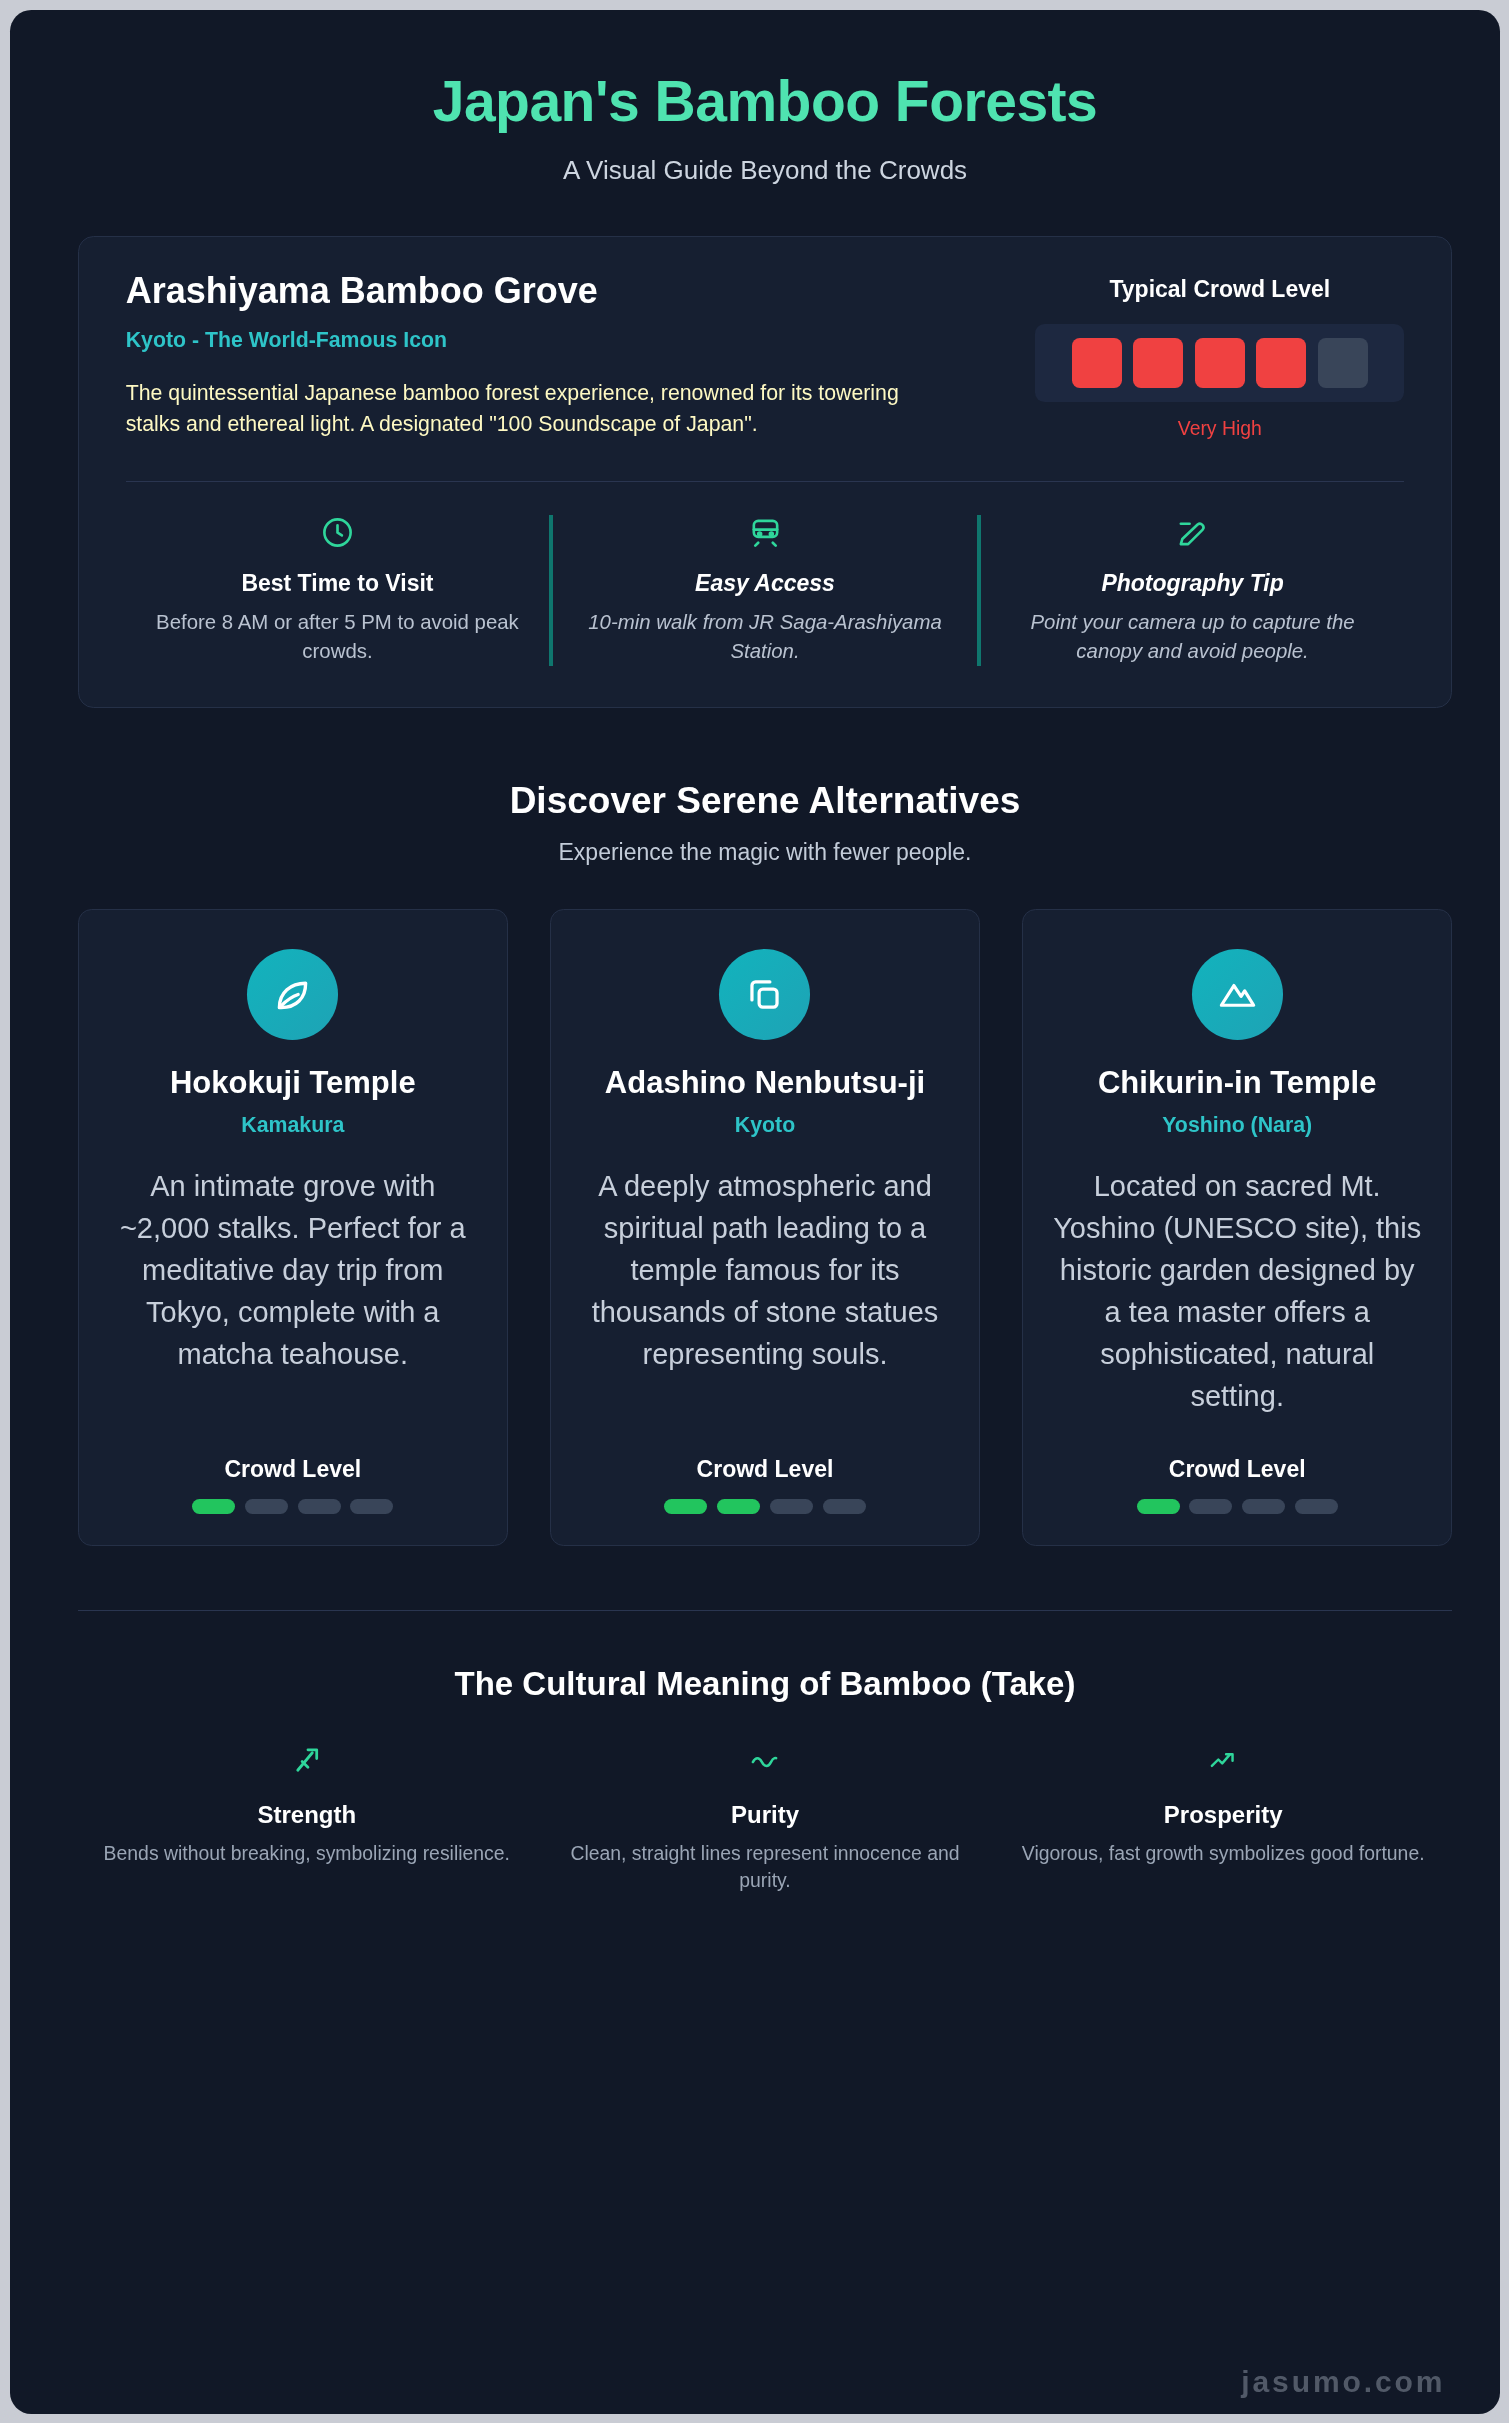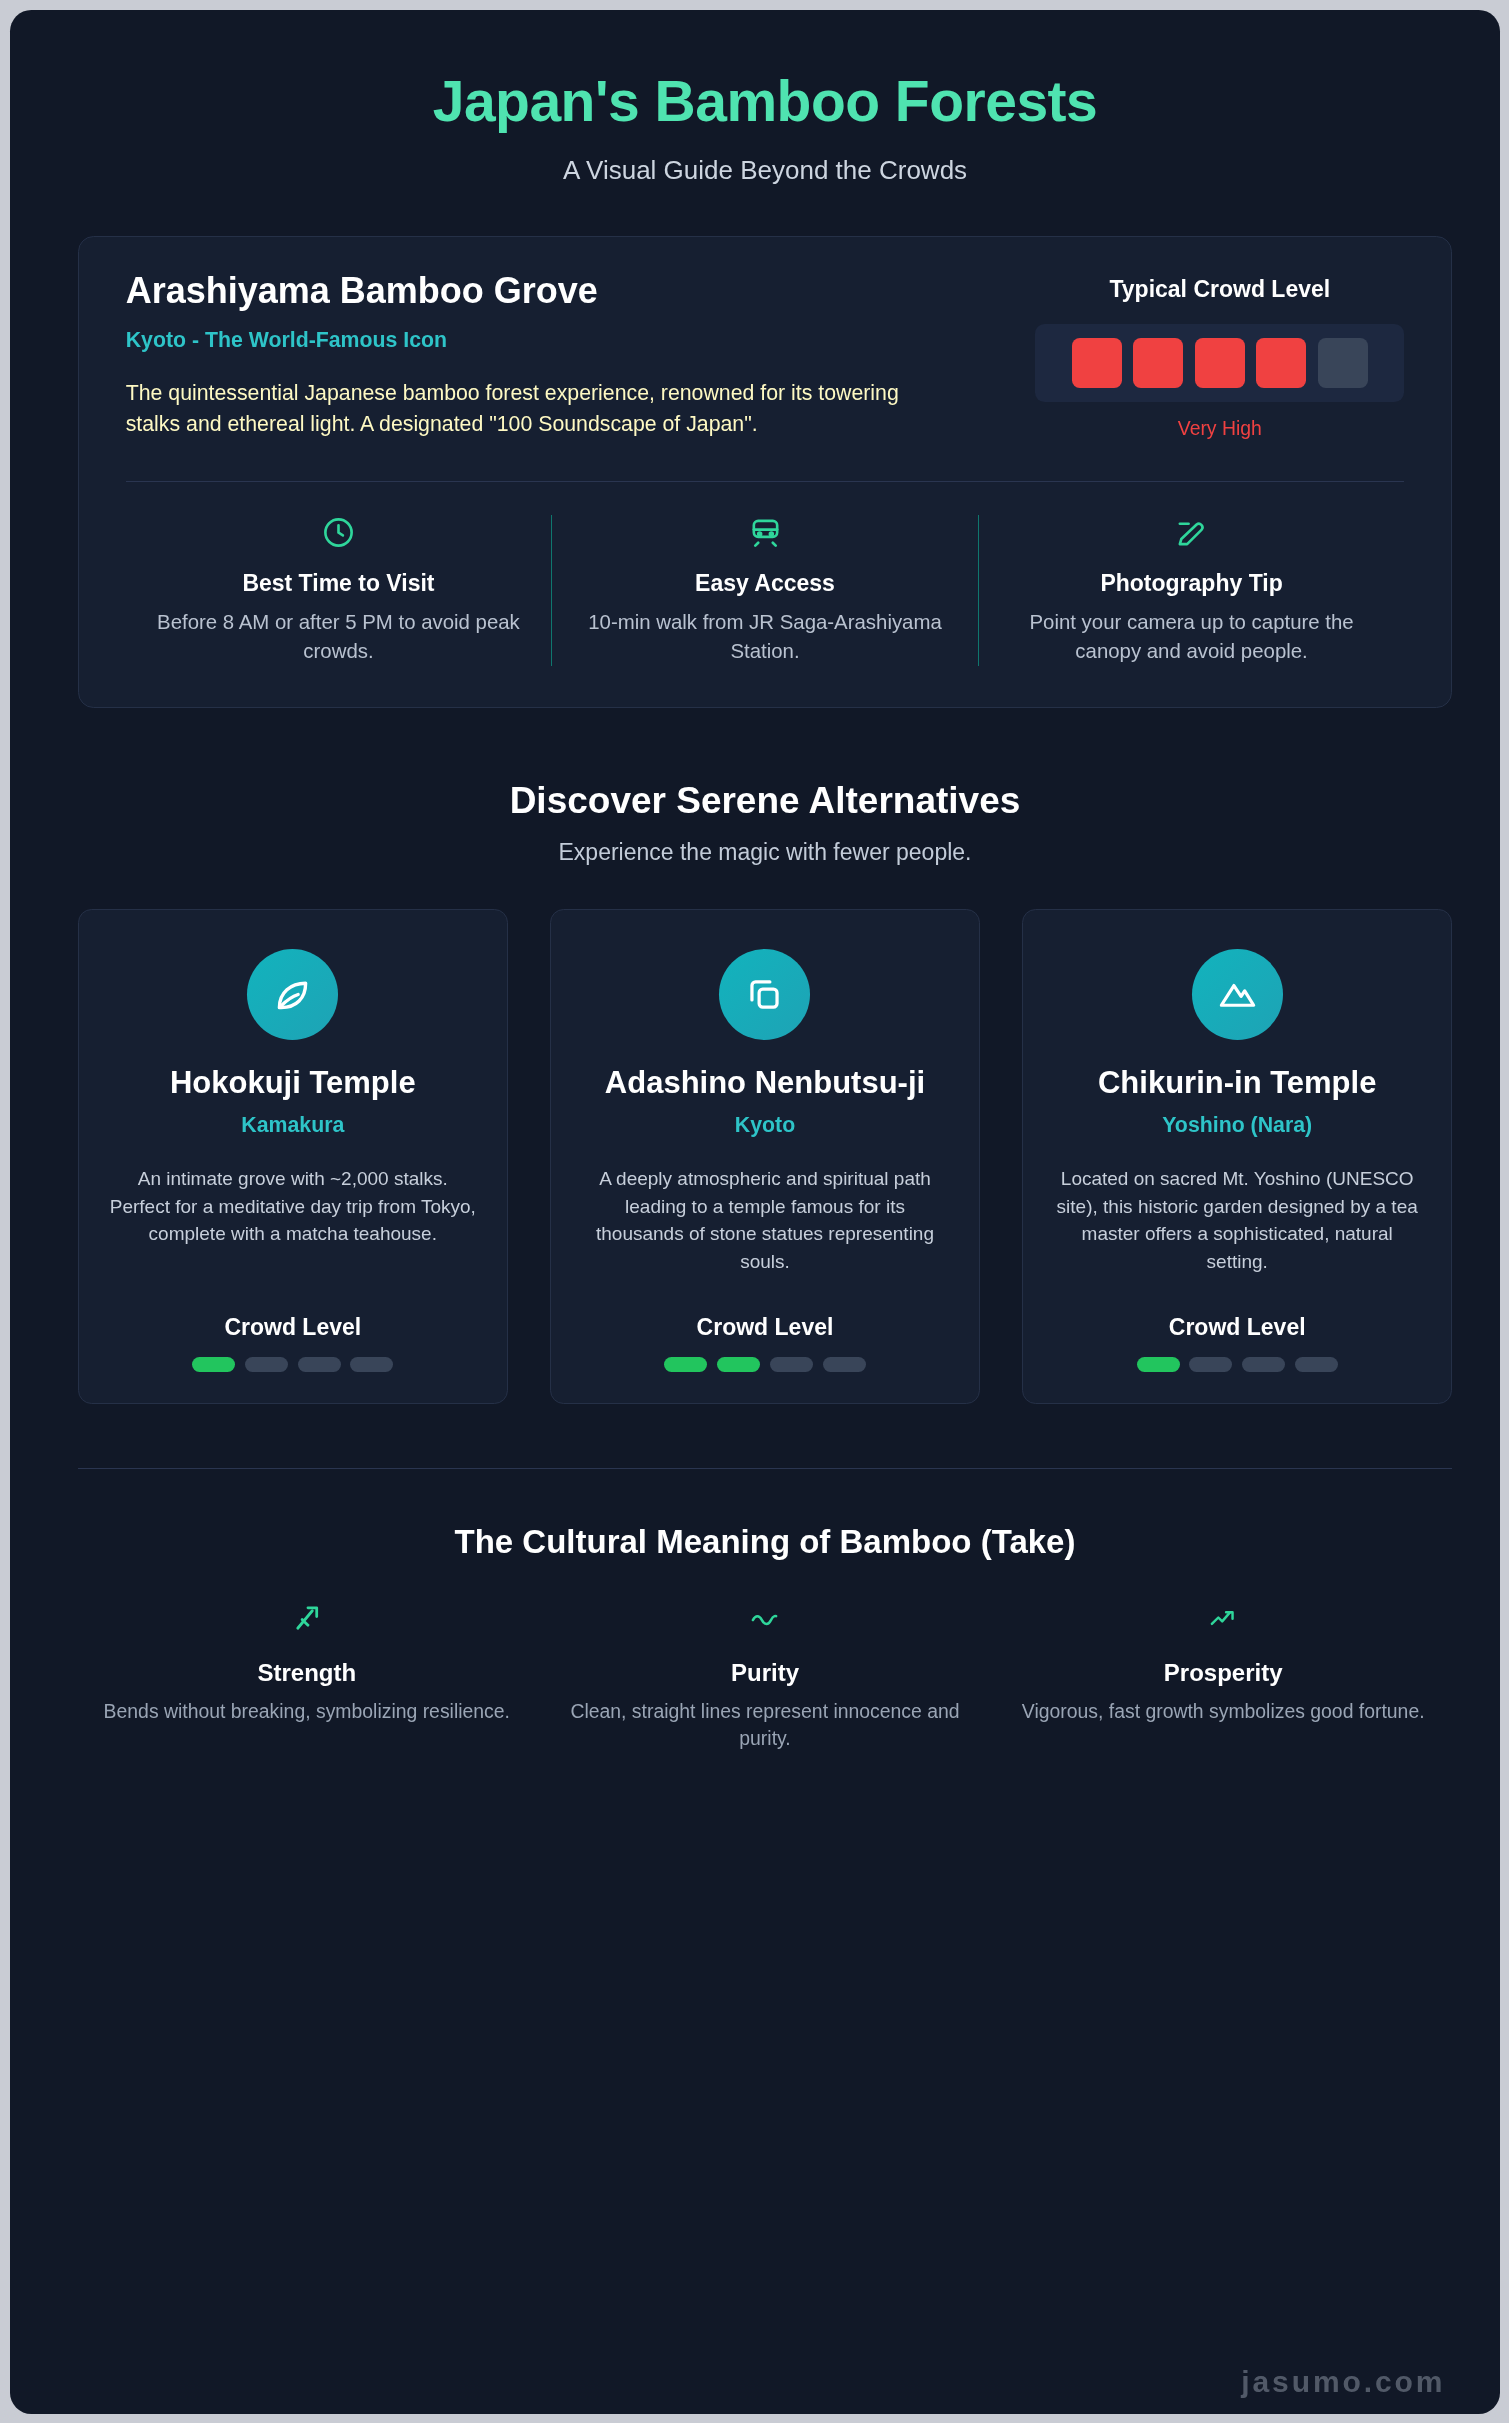--- a/index.html
+++ b/index.html
@@ -115,21 +115,21 @@
   .triplet {
     display: flex;
     margin-top: 33px;
   }
   .triplet .col {
     flex: 1;
     text-align: center;
     padding: 0 17.5px;
     box-sizing: border-box;
   }
-  .triplet .col + .col { border-left: 1px solid #0f766e; }
+  .triplet .col + .col { border-left: 4px solid #0f766e; font-style: italic; }
   .tri-icon { color: #2fd69b; height: 45px; }
   .tri-head {
     color: #ffffff;
     font-size: 23px;
     font-weight: bold;
     margin: 9.7px 0 11.6px 0;
   }
   .tri-text {
     color: #b9c2d0;
     font-size: 20.4px;
@@ -185,21 +185,21 @@
     line-height: 1.18;
   }
   .alt-loc {
     color: #2ec4c8;
     font-size: 21.3px;
     font-weight: bold;
     margin: 11.6px 0 0 0;
   }
   .alt-desc {
     color: #c7cfdb;
-    font-size: 19px;
+    font-size: 29px;
     line-height: 1.45;
     text-align: center;
     margin: 27px 0 0 0;
   }
   .alt-spacer { flex: 1 1 auto; min-height: 27px; }
   .alt-crowd-label {
     color: #ffffff;
     font-size: 23px;
     font-weight: bold;
     margin: 11.6px 0 15.5px 0;

